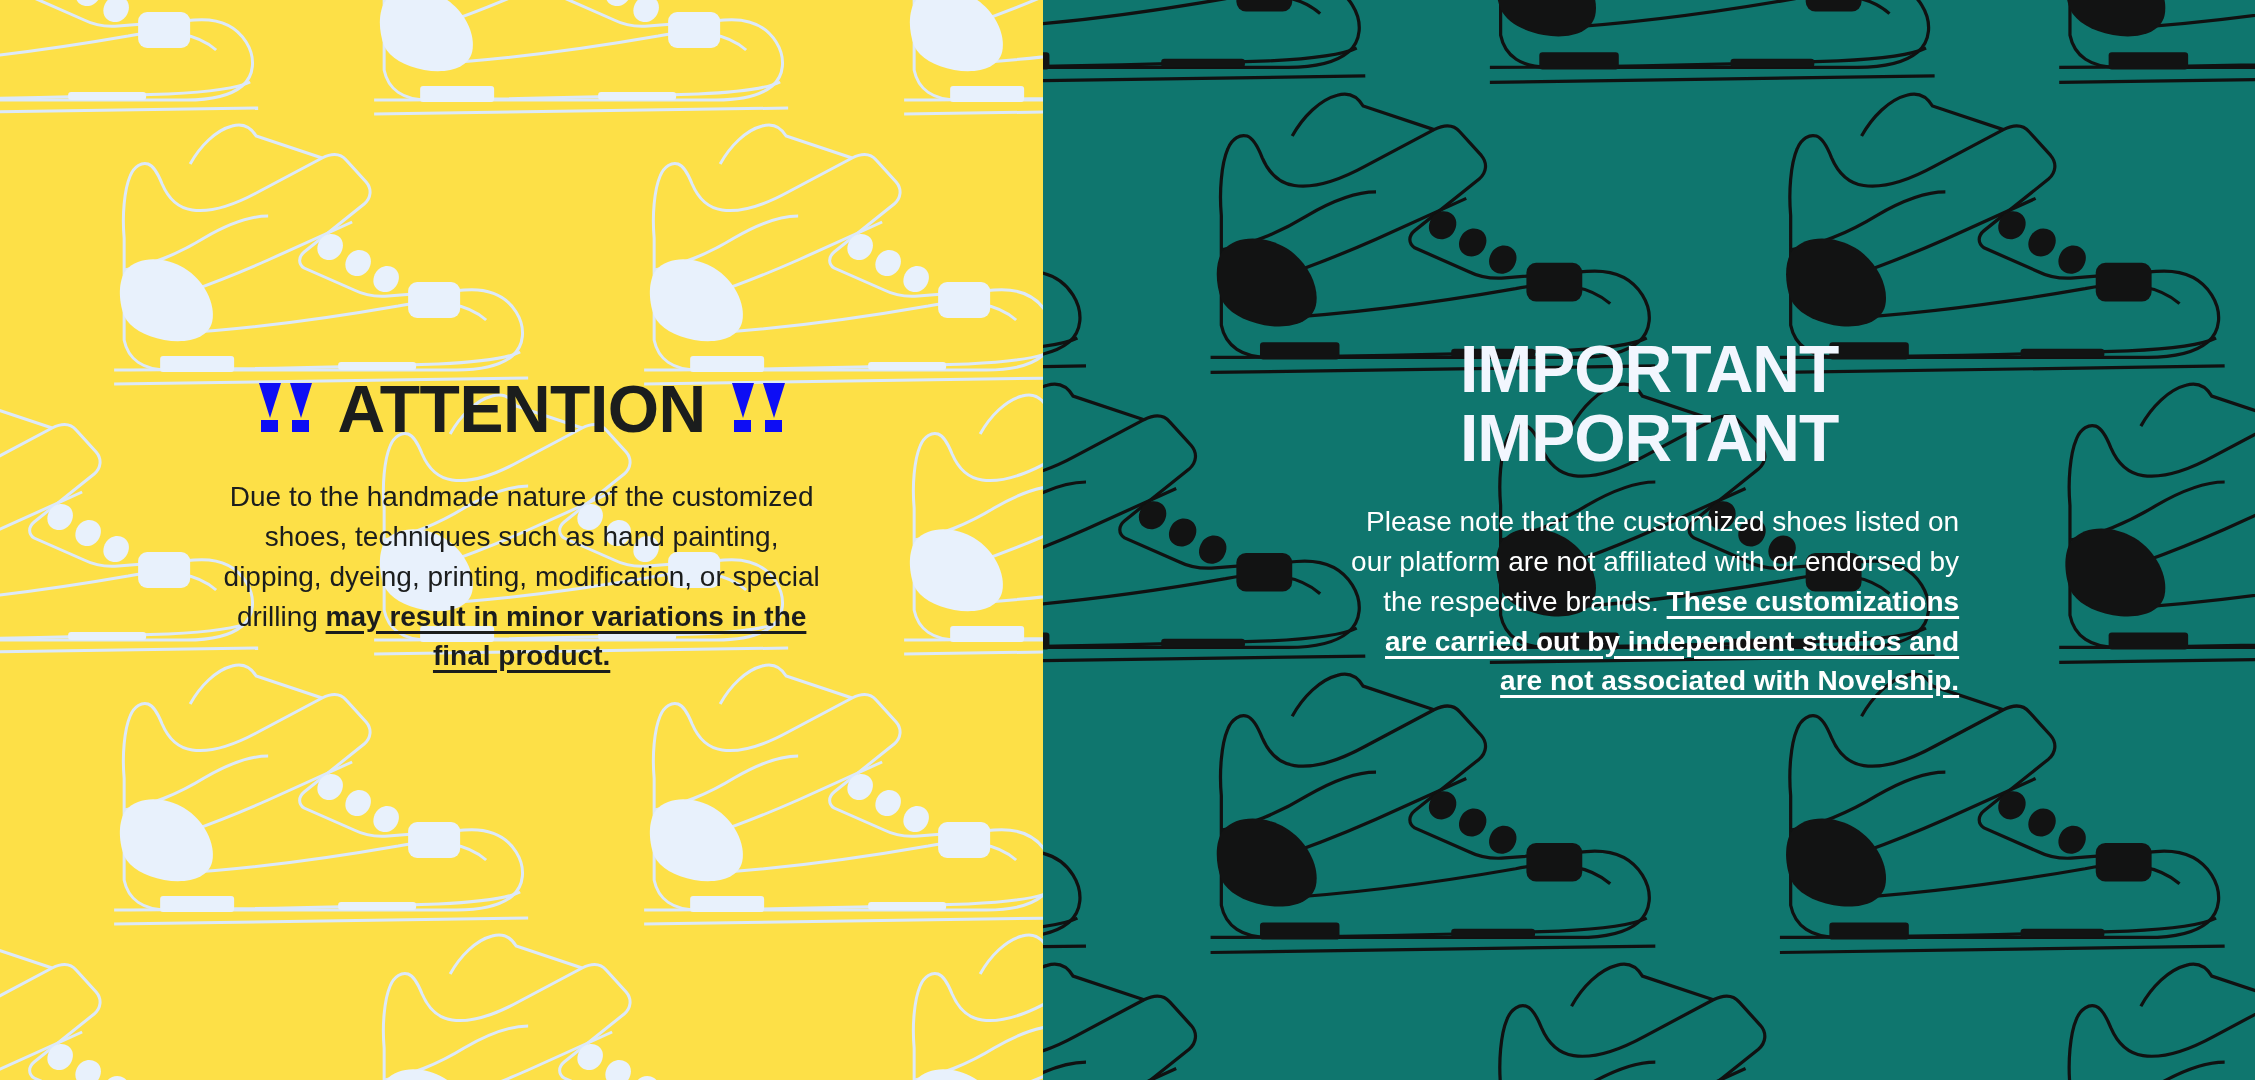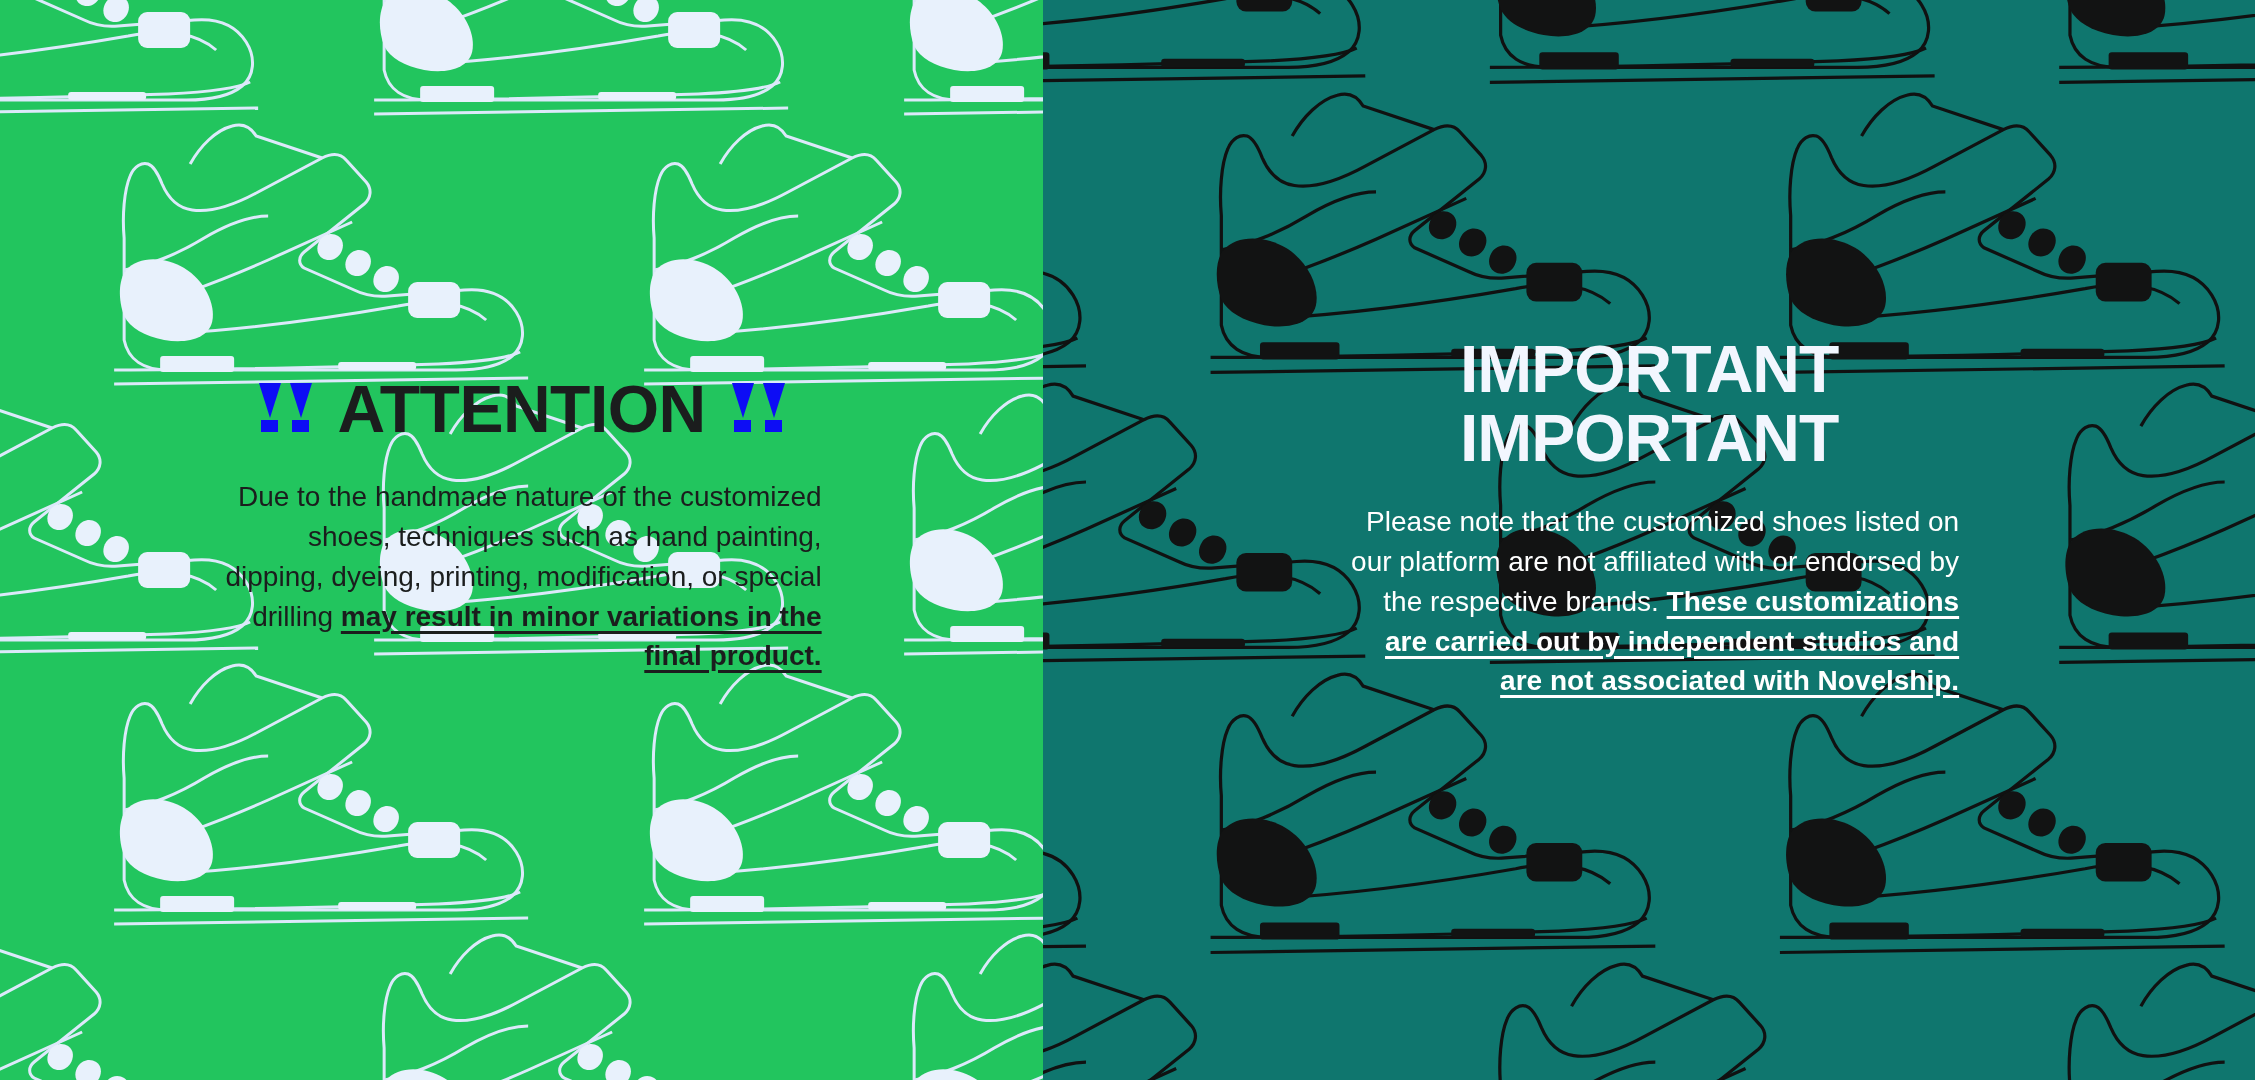--- a/index.html
+++ b/index.html
@@ -18,21 +18,21 @@
 
   
   .panel {
     position:relative;
     height:1080px;
     overflow:hidden;
     display:flex;
     align-items:center;
     justify-content:center;
   }
-  .panel-left  { width:1127px; background:#22c55e; }
+  .panel-left  { width:1127px; background:#fde047; }
   .panel-right { width:1309px; background:#0f766e; }
 
   
   .pattern {
     position:absolute;
     top:0; left:0;
     width:100%; height:100%;
     pointer-events:none;
   }
   .pattern svg { display:block; width:100%; height:100%; }
@@ -101,21 +101,21 @@
     width:17px; height:12px;
     background:#0D0DF5;
   }
 
   
   .body-copy {
     font-size:28px;
     line-height:1.42;
     font-weight:400;
   }
-  .body-left  { color:#1B1D1D; max-width:600px; margin:4px auto;text-align:right; }
+  .body-left  { color:#1B1D1D; max-width:600px; margin:4px auto; }
   .body-right { color:#FFFFFF; max-width:620px; margin:16px auto;text-align:right; }
 
   .emph {
     font-weight:700;
     text-decoration:underline;
     text-underline-offset:5px;
     text-decoration-thickness:2.5px;
   }
 </style>
 </head>

